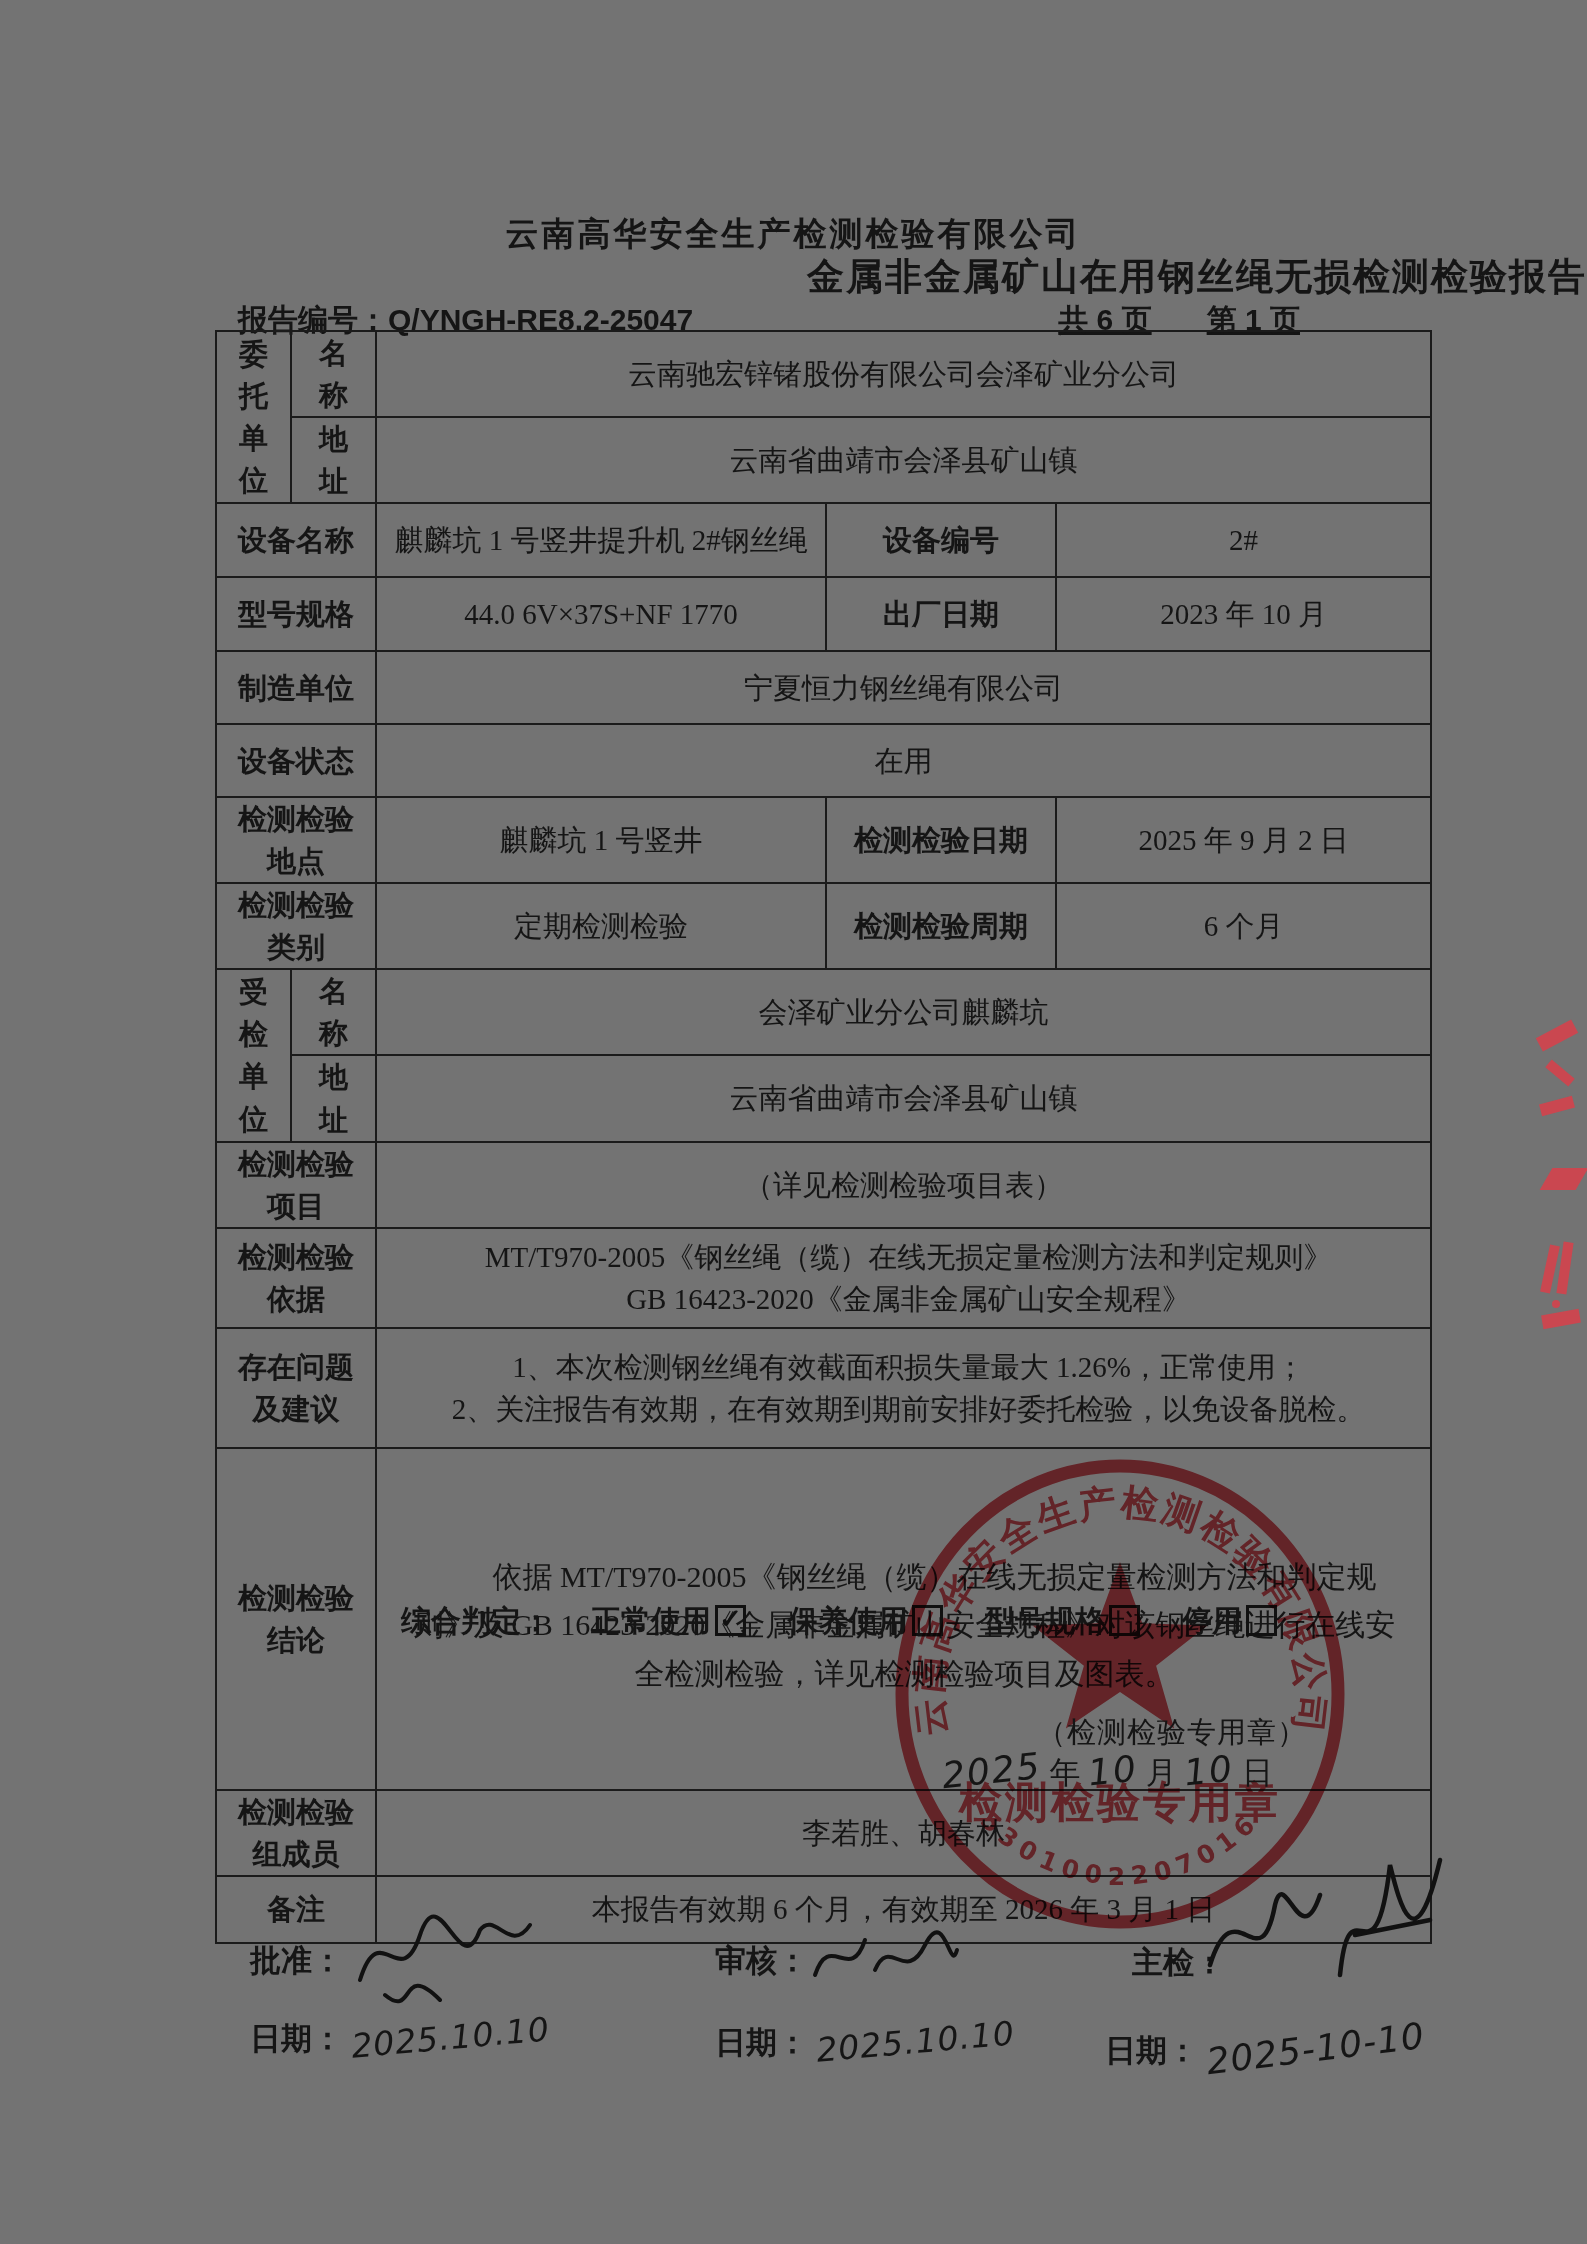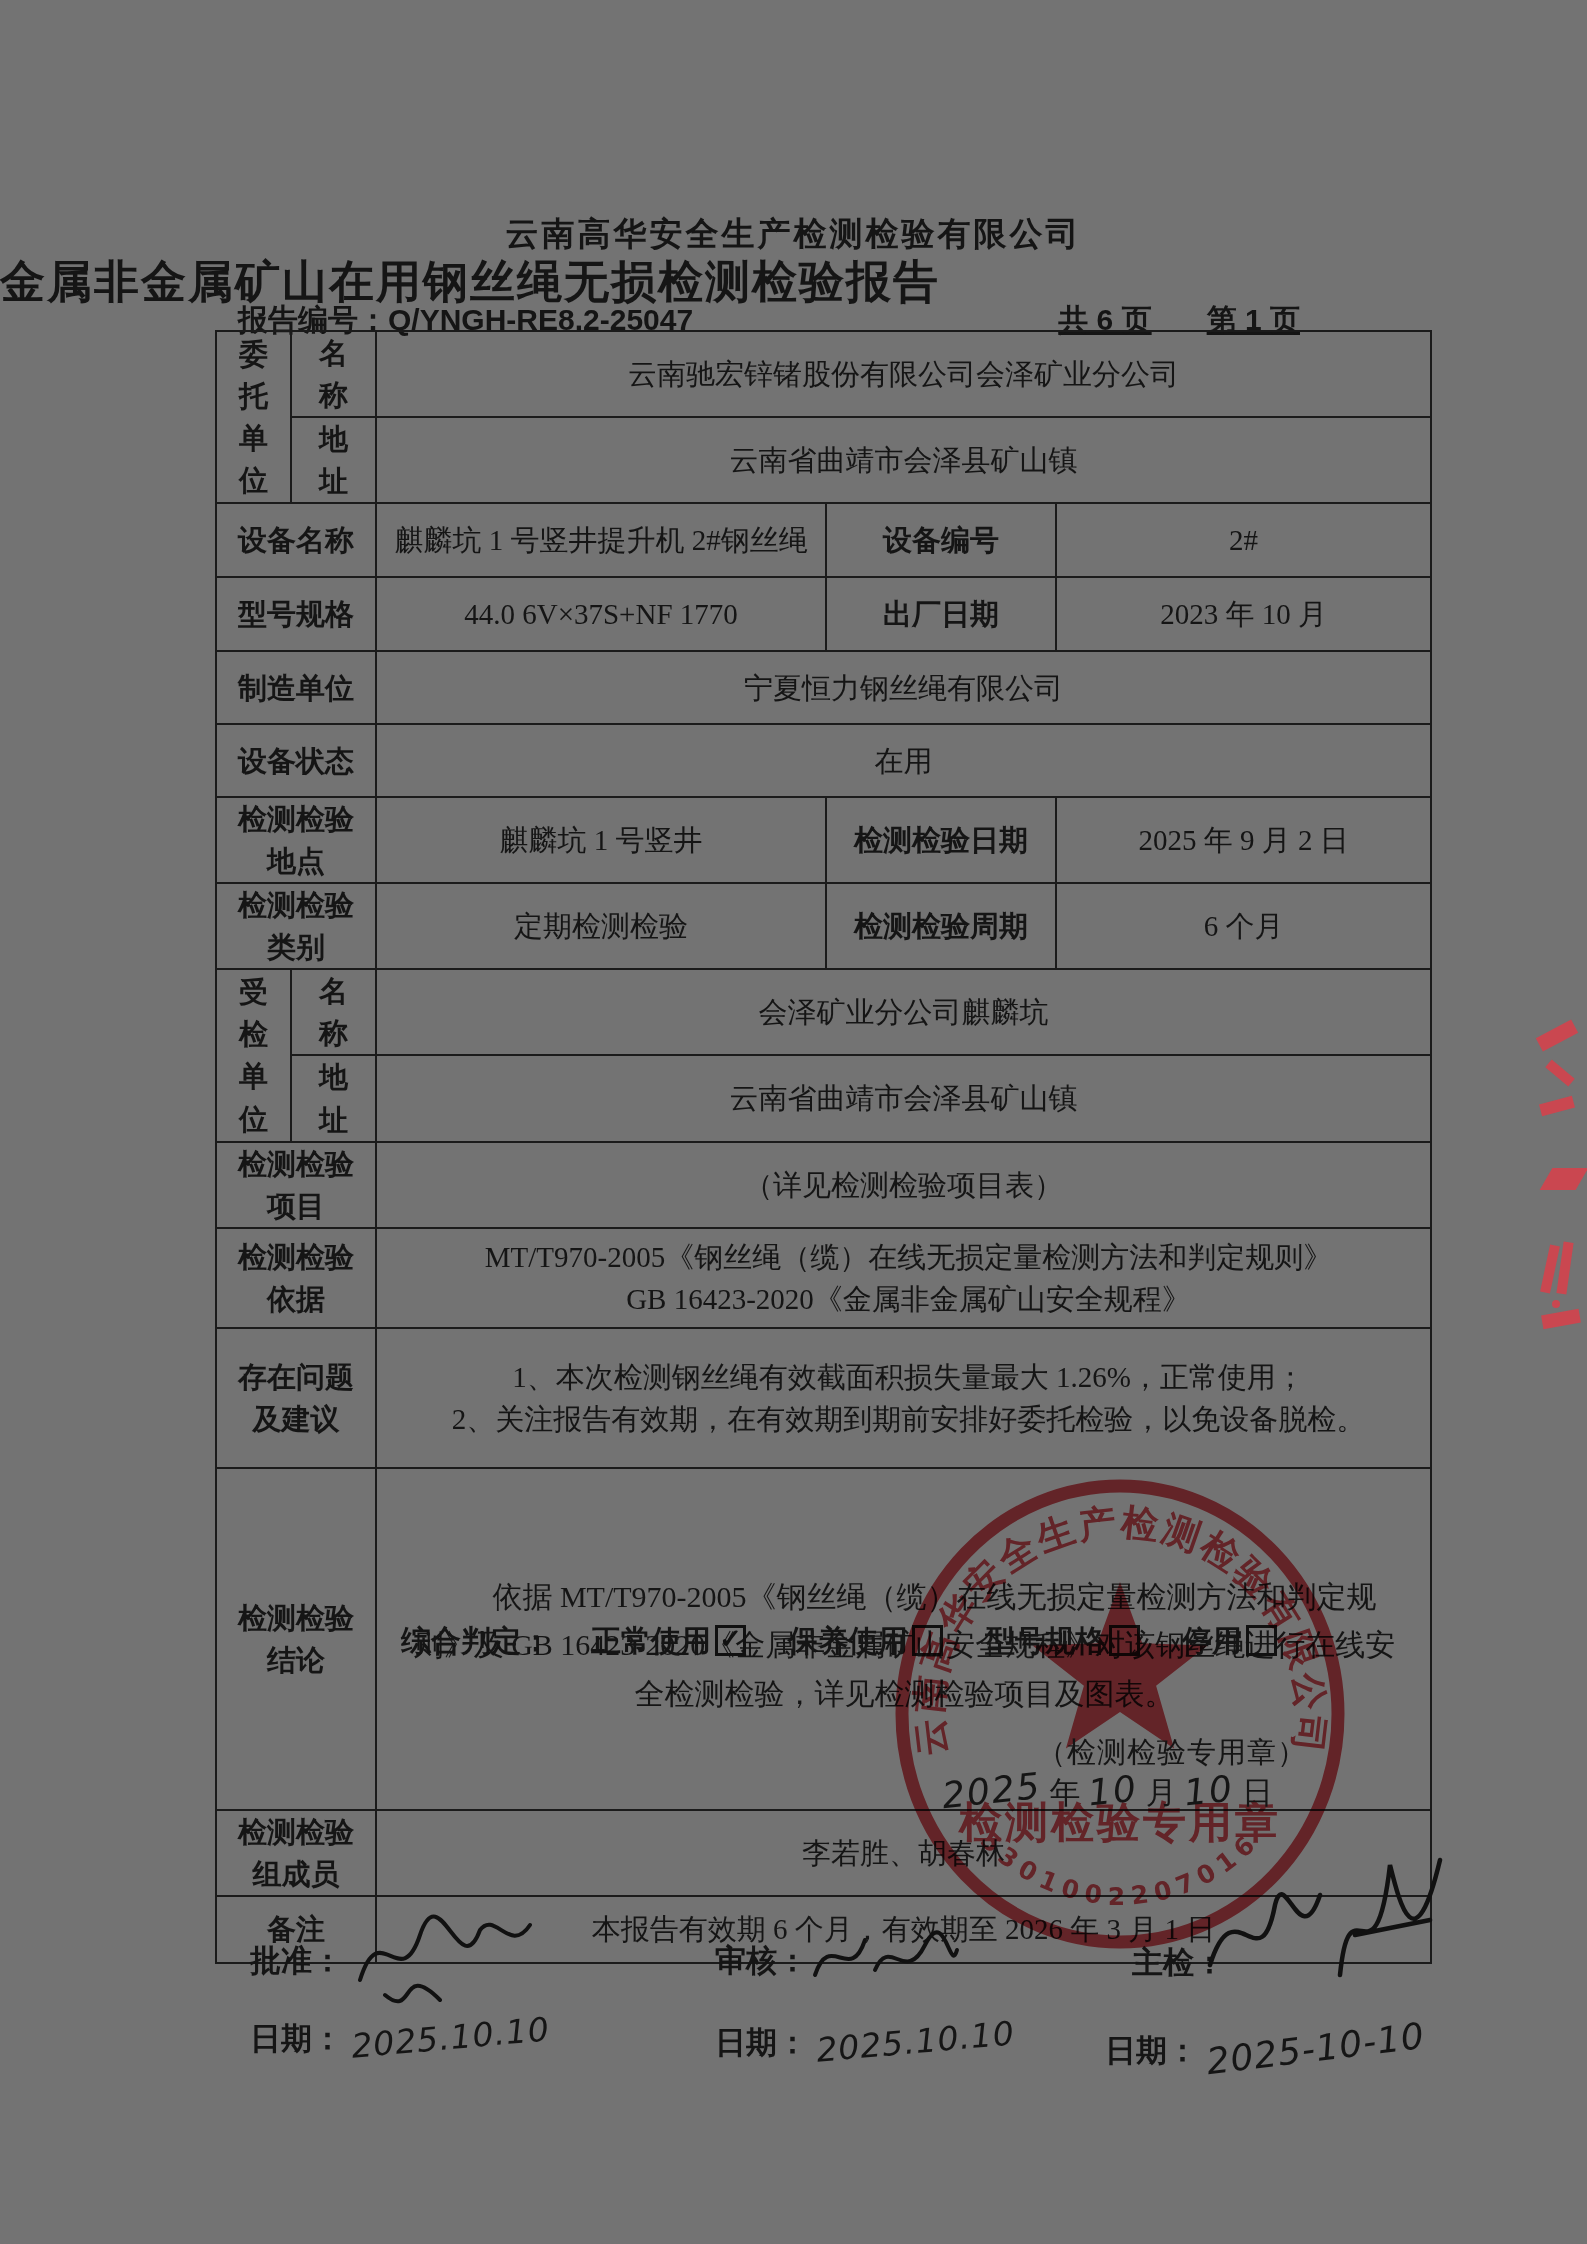--- a/index.html
+++ b/index.html
@@ -1,33 +1,33 @@
 <!DOCTYPE html>
 <html><head>
 <meta charset="utf-8">
 <style>
   html,body{margin:0;padding:0;background:#d8d8d8;}
   .page{position:relative;width:1587px;height:2244px;background:#737373;overflow:hidden;
         font-family:"Liberation Serif",serif;color:#151515;}
   
   .hdr-company{position:absolute;top:212px;left:0;width:100%;text-align:center;
     font-family:"Liberation Sans",sans-serif;font-weight:bold;font-size:33px;letter-spacing:3px;}
-  .hdr-title{position:absolute;top:252px;left:0;width:100%;text-align:left;
-    font-family:"Liberation Sans",sans-serif;font-weight:bold;font-size:45px;letter-spacing:2px;}
+  .hdr-title{position:absolute;top:252px;left:0;width:100%;text-align:right;
+    font-family:"Liberation Sans",sans-serif;font-weight:bold;font-size:37px;letter-spacing:2px;}
   .hdr-meta{position:absolute;top:300px;left:238px;width:1062px;display:flex;
     justify-content:space-between;align-items:baseline;
     font-family:"Liberation Sans",sans-serif;font-weight:bold;font-size:30px;}
   .hdr-pages{display:flex;gap:55px;text-decoration:underline;}
   
   table.rpt{position:absolute;left:215px;top:330px;width:1215px;border-collapse:collapse;table-layout:fixed;}
   table.rpt td{border:2.5px solid #1b1b1b;padding:0 6px;text-align:center;vertical-align:middle;
     font-size:29px;line-height:1.45;overflow:visible;}
   .r1{height:75px}.r2{height:78px}.r3{height:74px}.r4{height:74px}.r5{height:73px}.r6{height:73px}
   .r7{height:81px}.r8{height:78px}.r9{height:83px}.r10{height:76px}.r11{height:75px}
-  .r12{height:100px}.r13{height:140px}.r14{height:342px}.r15{height:83px}.r16{height:67px}
+  .r12{height:100px}.r13{height:120px}.r14{height:342px}.r15{height:83px}.r16{height:67px}
   .lbl{font-family:"Liberation Sans",sans-serif;font-weight:bold;white-space:pre-line;}
   .vlbl{font-family:"Liberation Sans",sans-serif;font-weight:bold;white-space:pre-line;line-height:1.28;font-size:30px;}
   .two-line div{text-align:center;padding-left:10px;}
   
   td.concl{position:relative;text-align:left;vertical-align:top;}
   .concl-para{margin:14px 20px 0 22px;text-indent:2em;font-size:30px;line-height:1.62;}
   .judgment{position:absolute;left:24px;top:150px;display:flex;align-items:flex-start;gap:40px;
     font-family:"Liberation Sans",sans-serif;font-weight:bold;font-size:30px;white-space:nowrap;}
   .opt{display:inline-flex;align-items:center;}
   .cbx{display:inline-block;width:25px;height:25px;border:3px solid #111;margin-left:4px;

